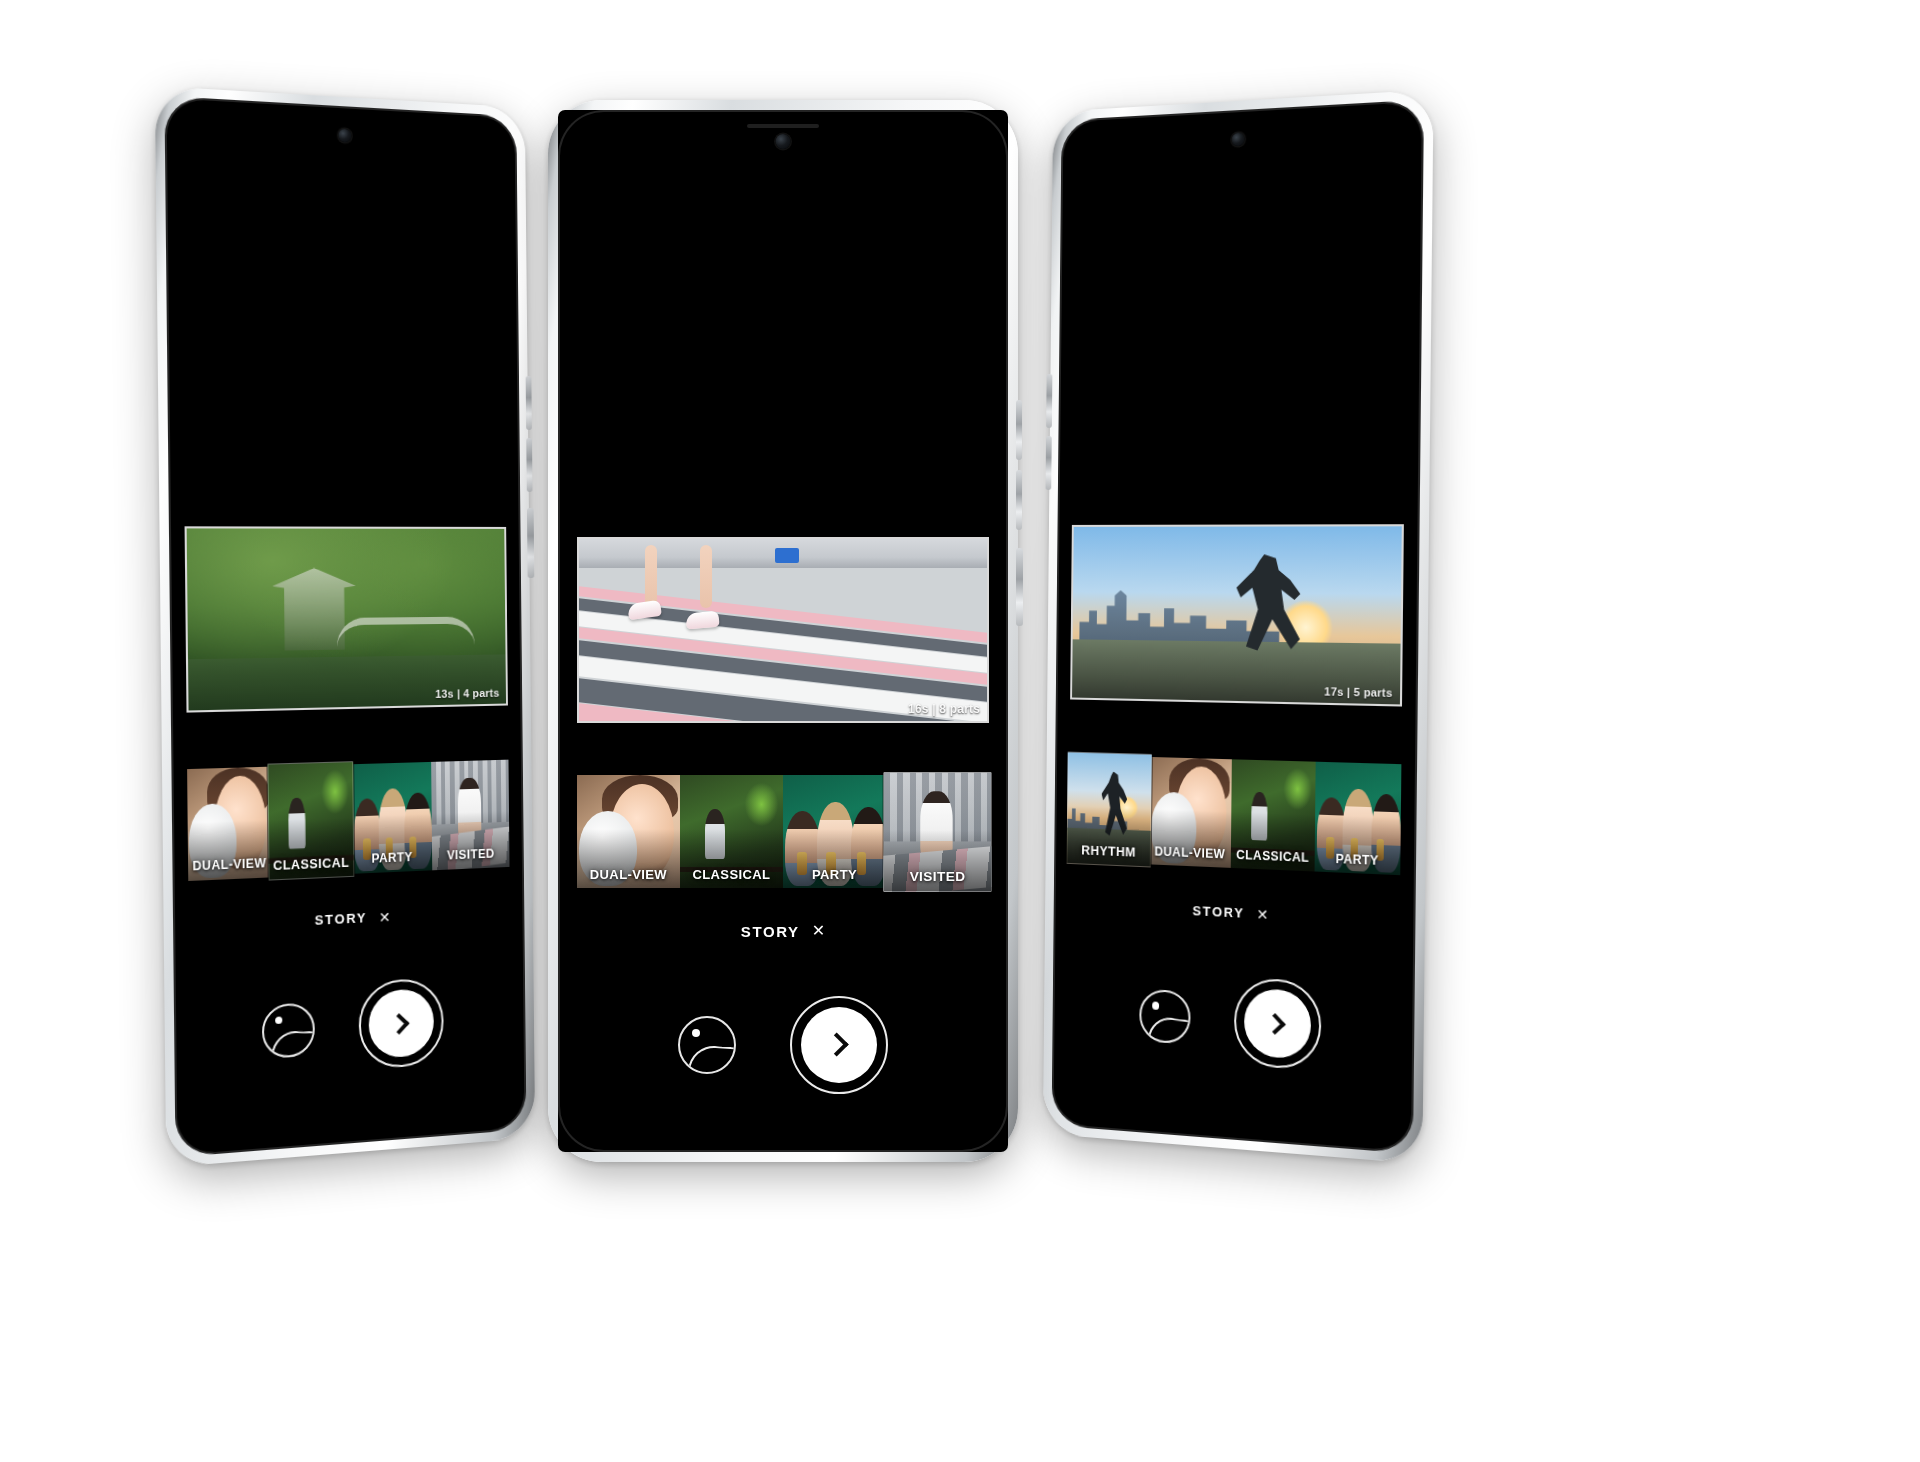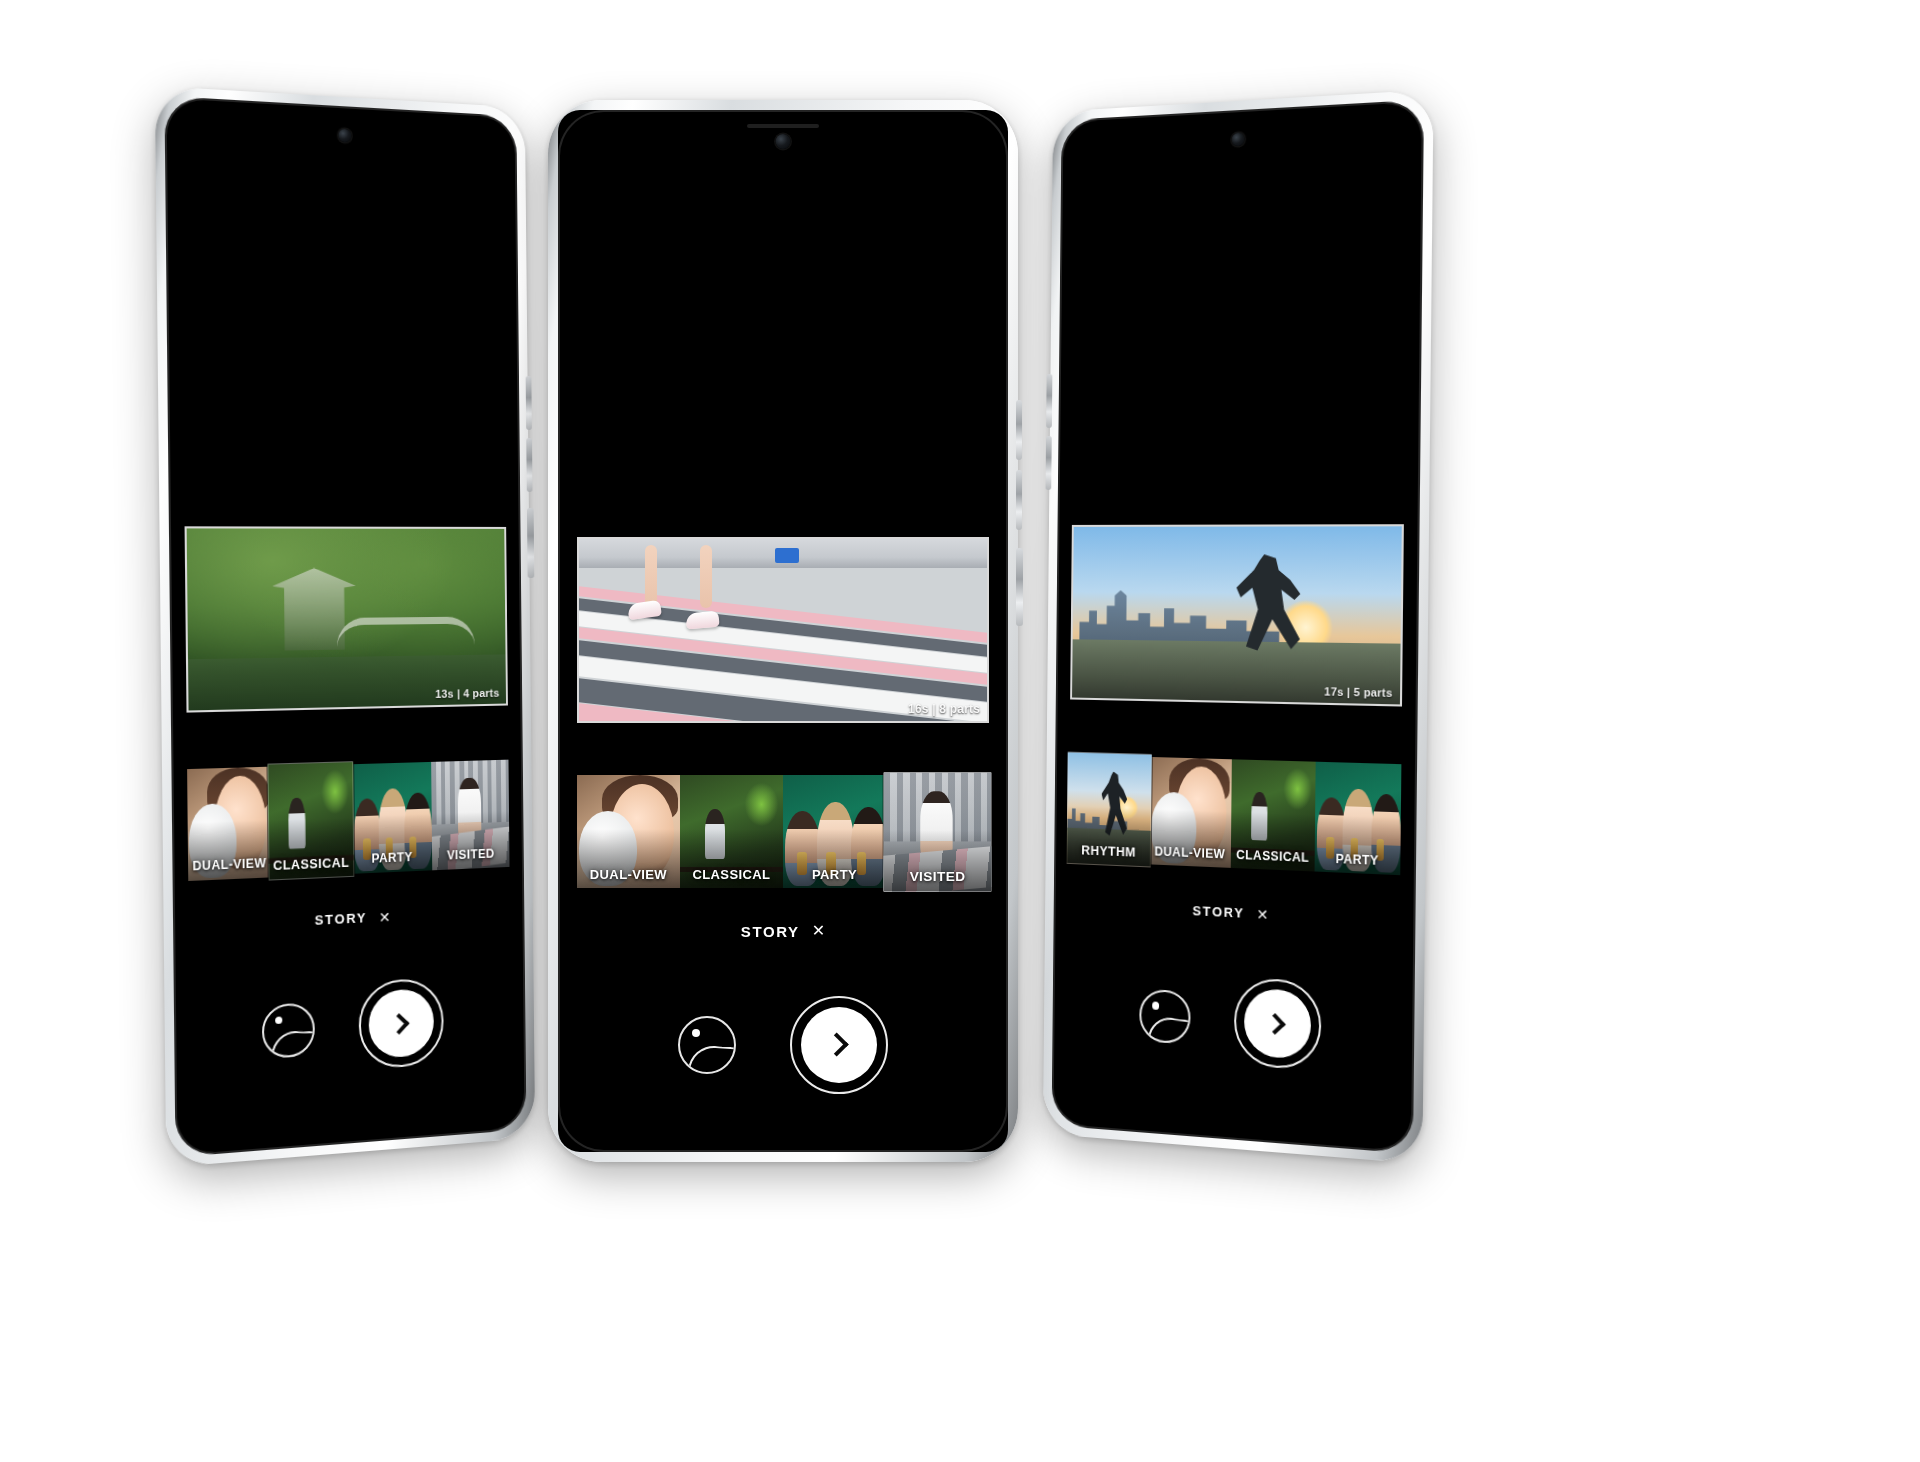--- a/index.html
+++ b/index.html
@@ -57,21 +57,21 @@
     transform-origin: left center;
   }
   
   #phone-center {
     left: 548px; top: 100px;
     width: 470px; height: 1062px;
     z-index: 10;
     border-radius: 54px;
     padding: 10px;
   }
-  #phone-center .screen { border-radius: 22px; }
+  #phone-center .screen { border-radius: 7px; }
   #phone-center .screen::before { border-radius:46px; }
 
   
   .side-btn {
     position: absolute;
     background: linear-gradient(180deg,#d7dadd,#9ea2a6 40%,#eceef0 70%,#b7babd);
     border-radius: 3px;
     z-index: 30;
   }
 

